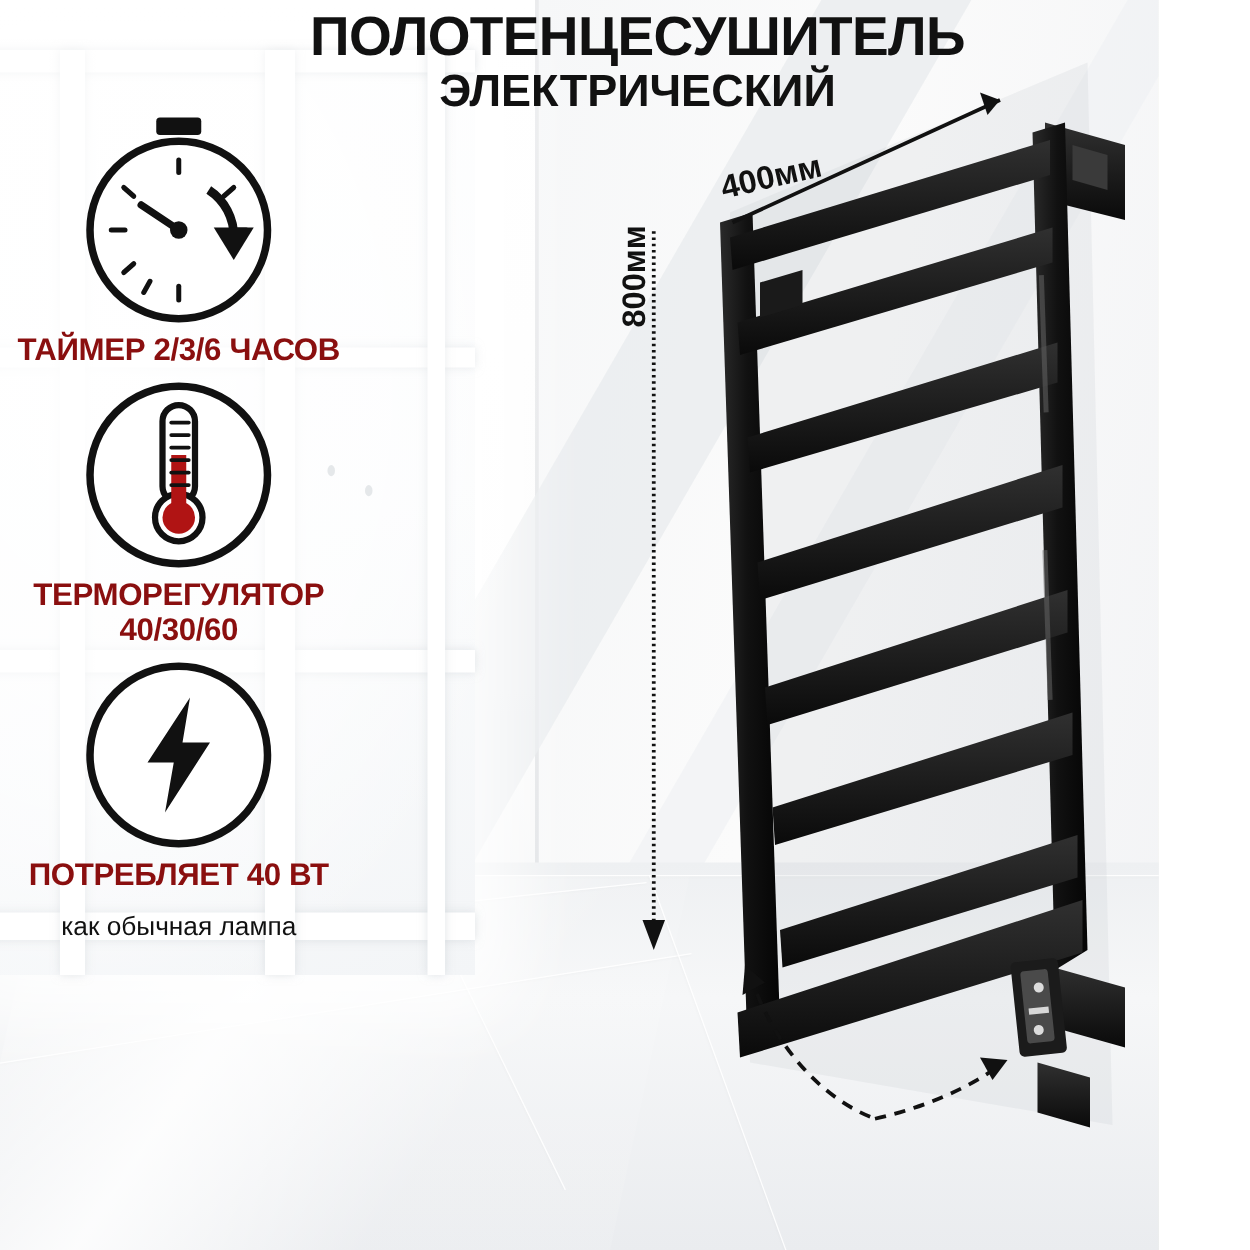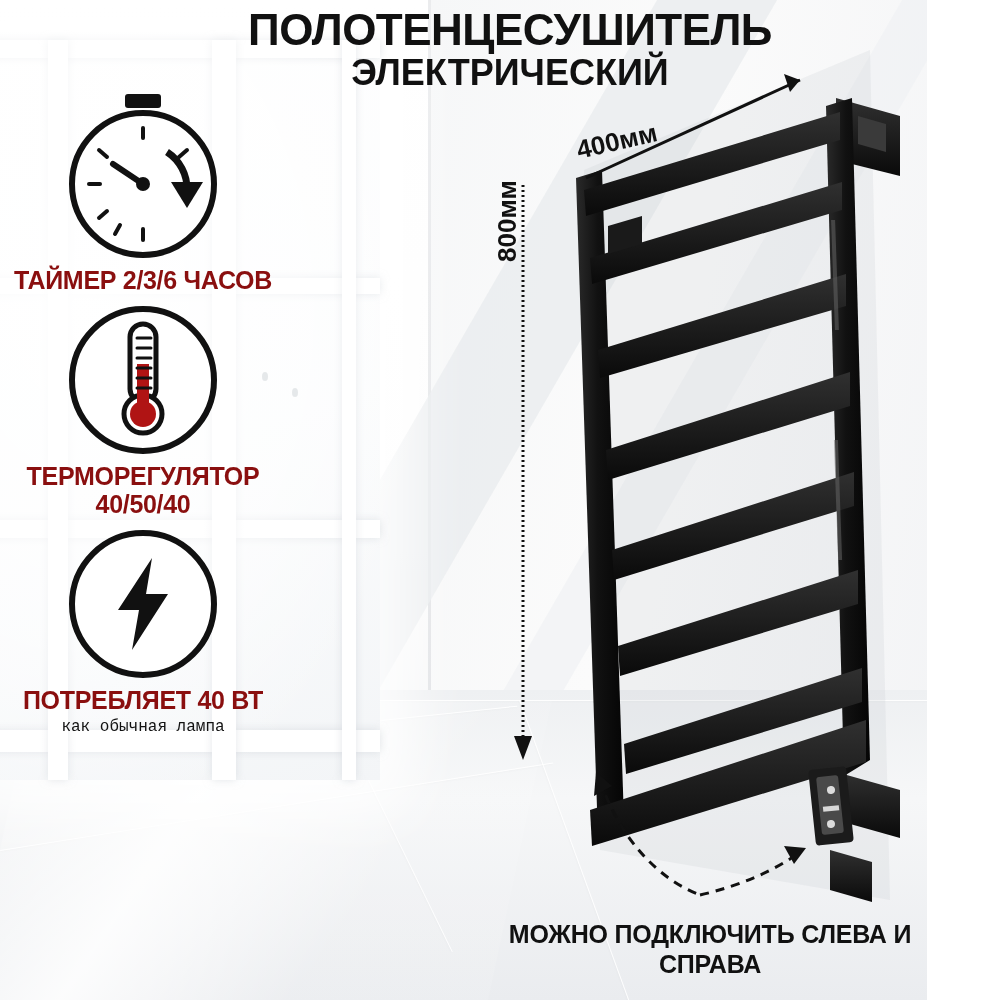--- a/index.html
+++ b/index.html
@@ -132,24 +132,23 @@
   .feature-label {
     color: #8a0f0f;
     font-weight: bold;
     font-size: 25px;
     line-height: 1.12;
     margin-top: 8px;
     letter-spacing: -0.3px;
   }
   .feature-sub {
     color: #111;
-    font-size: 16px;
+    font-size: 21px;
     line-height: 1.15;
-    margin-top: 4px;
-    font-family: Liberation Mono, monospace;
+    margin-top: 16px;
   }
 
   
   .timer-top {
     position: absolute;
     left: 50%; top: -22px;
     transform: translateX(-50%);
     width: 36px; height: 14px;
     background: #111;
     border-radius: 3px;
@@ -271,21 +270,21 @@
           <g stroke="#111" stroke-width="3" stroke-linecap="round">
             <line x1="31" y1="18" x2="45" y2="18"></line>
             <line x1="31" y1="28" x2="45" y2="28"></line>
             <line x1="31" y1="38" x2="45" y2="38"></line>
             <line x1="31" y1="48" x2="45" y2="48"></line>
             <line x1="31" y1="58" x2="45" y2="58"></line>
             <line x1="31" y1="68" x2="45" y2="68"></line>
           </g>
         </svg>
       </div>
-      <div class="feature-label">ТЕРМОРЕГУЛЯТОР 40/50/40</div>
+      <div class="feature-label">ТЕРМОРЕГУЛЯТОР 40/30/60</div>
     </div>
 
     <div class="feature" style="margin-top:12px;">
       <div class="circle">
         <svg class="bolt" width="70" height="96" viewBox="0 0 70 96">
           <polygon points="44,2 10,54 31,54 24,94 60,38 38,38" fill="#111"></polygon>
         </svg>
       </div>
       <div class="feature-label">ПОТРЕБЛЯЕТ 40 ВТ</div>
       <div class="feature-sub">как обычная лампа</div>
@@ -354,15 +353,14 @@
 
     <path d="M600 780 C 620 840, 660 880, 700 895" fill="none" stroke="#111" stroke-width="3" stroke-dasharray="9 7"></path>
     <polygon points="596,772 594,796 612,786" fill="#111"></polygon>
     <path d="M700 895 C 740 886, 776 870, 800 852" fill="none" stroke="#111" stroke-width="3" stroke-dasharray="9 7"></path>
     <polygon points="806,848 784,846 794,864" fill="#111"></polygon>
   </svg>
 
   <div class="dim-400">400мм</div>
   <div class="dim-800">800мм</div>
 
-  <div class="bottom-note">МОЖНО ПОДКЛЮЧИТЬ СЛЕВА И СПРАВА</div>
 
 </div>
 
 </body></html>

